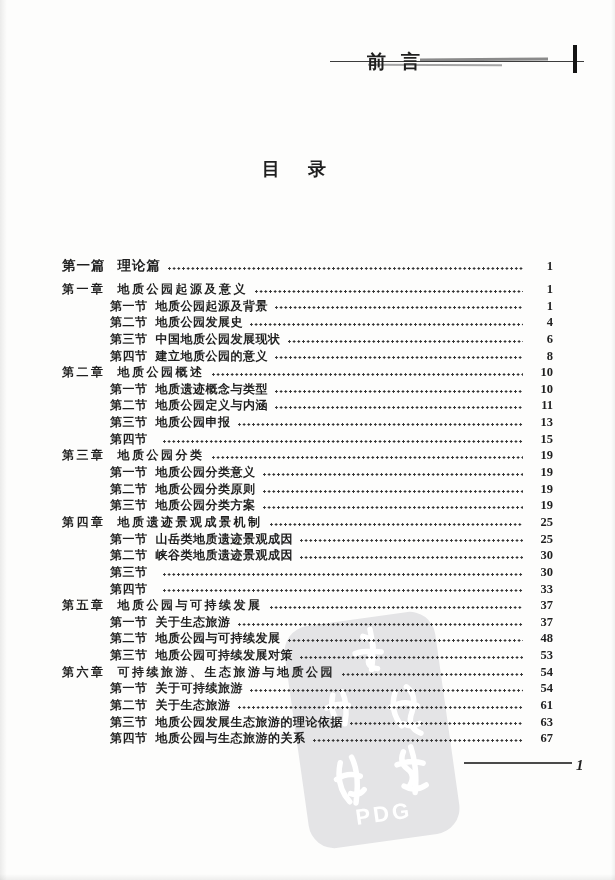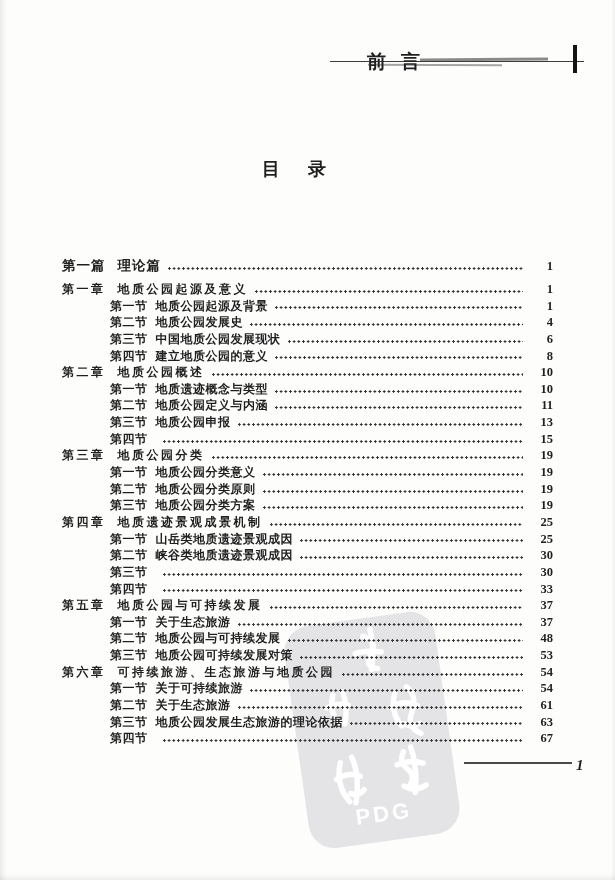--- a/index.html
+++ b/index.html
@@ -265,20 +265,21 @@
       <span class="pagenum">61</span>
     </div>
       <div class="row lvl-section">
       <span class="label">第三节</span>
       <span class="title">地质公园发展生态旅游的理论依据</span>
       <span class="leader"></span>
       <span class="pagenum">63</span>
     </div>
       <div class="row lvl-section">
       <span class="label">第四节</span>
+      <span class="title">地质公园与生态旅游的关系</span>
       <span class="leader"></span>
       <span class="pagenum">67</span>
     </div>
     </div>
 
   <div class="footer-rule"></div>
   <div class="folio">1</div>
 
   <div class="edge-left"></div>
   <div class="edge-right"></div>

